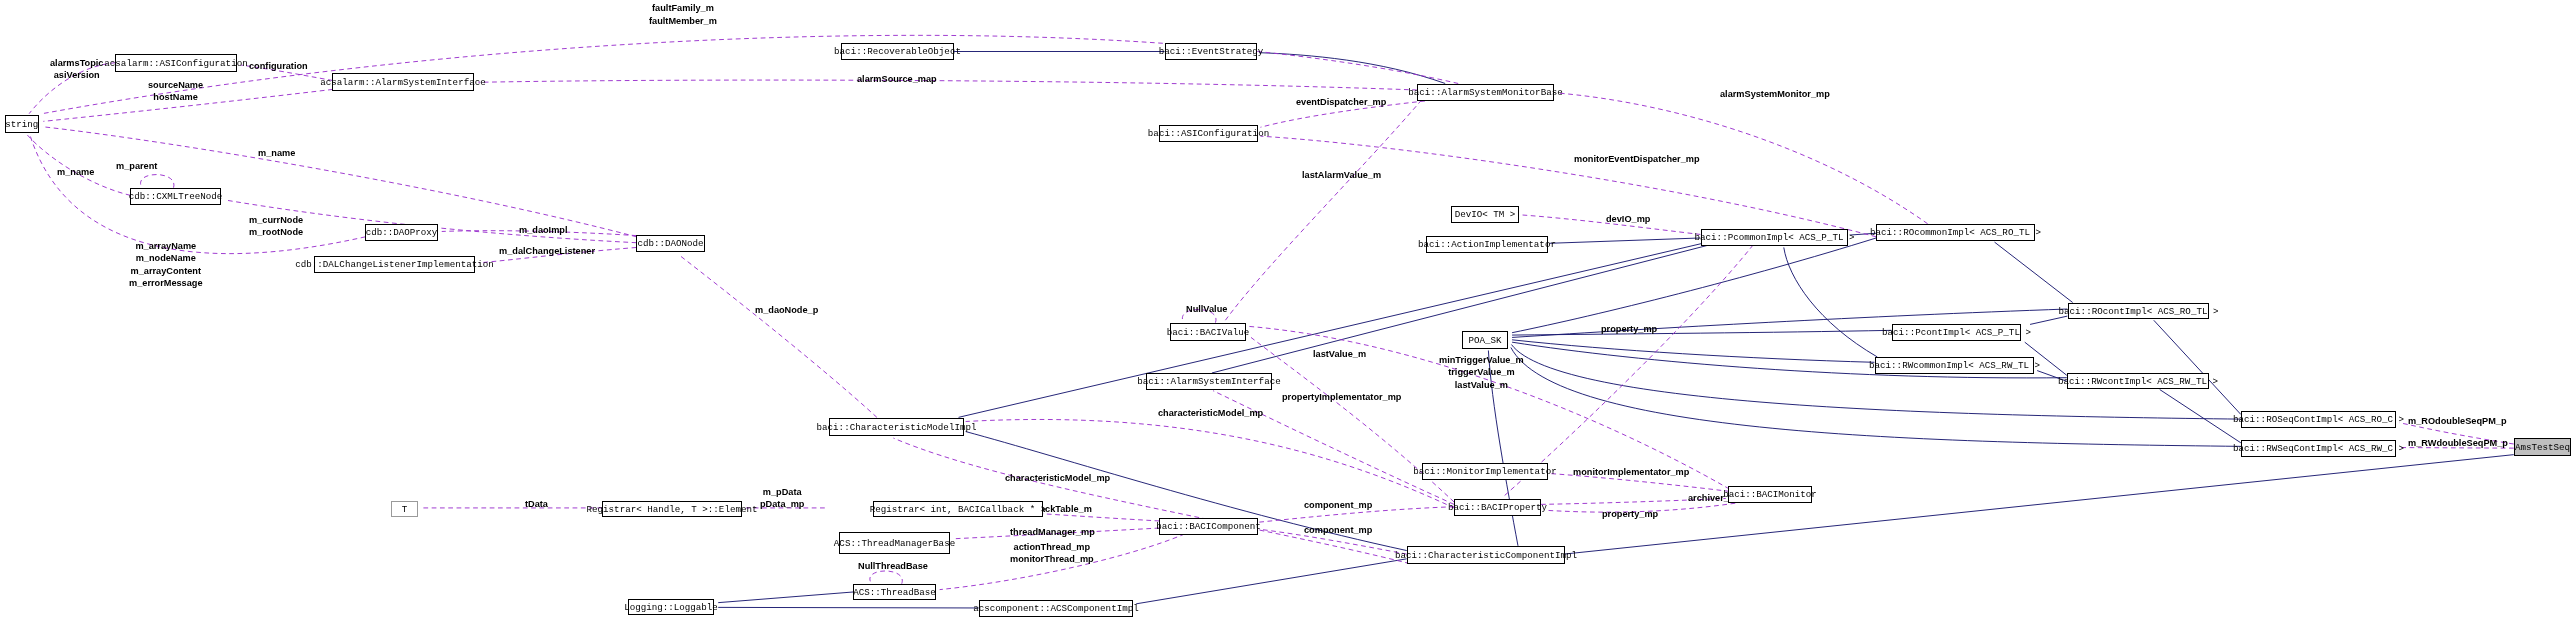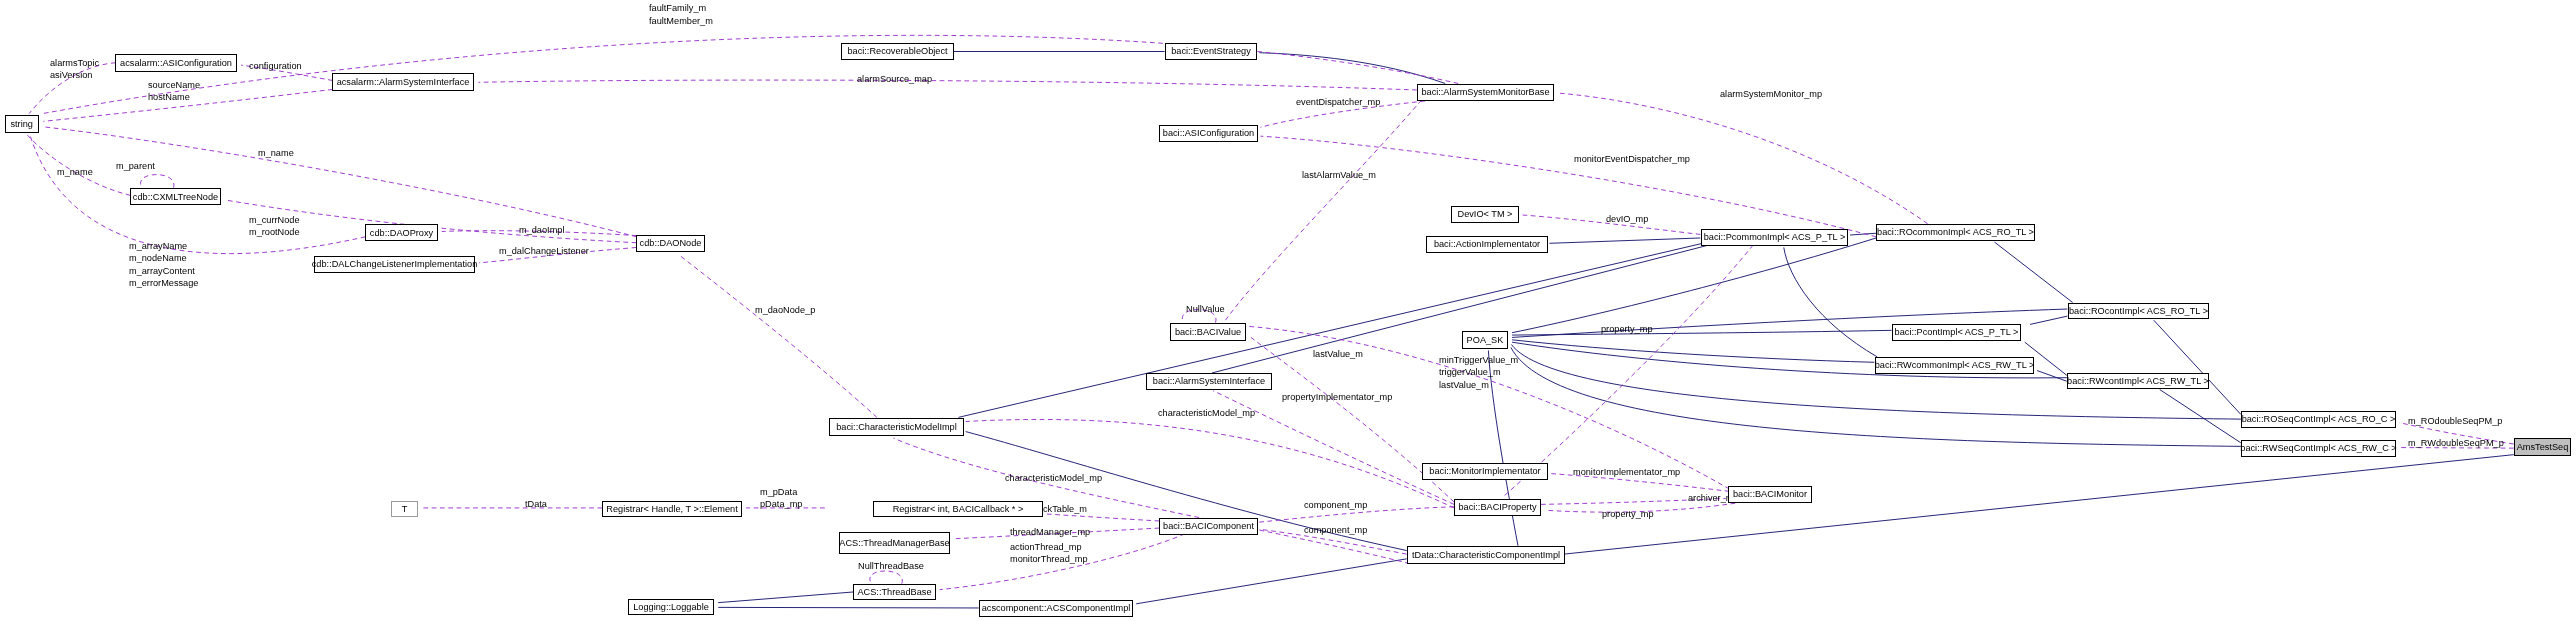--- a/index.html
+++ b/index.html
@@ -1,25 +1,25 @@
 <!DOCTYPE html>
 <html style="font-size:9.5px"><head>
 <meta charset="utf-8">
 <style>
   html,body{margin:0;padding:0;background:#ffffff;}
   #canvas{position:relative;width:2576px;height:621px;background:#ffffff;overflow:hidden;
           font-family:"Liberation Sans","DejaVu Sans",sans-serif;}
   #edges{position:absolute;left:0;top:0;width:2576px;height:621px;}
   .node{position:absolute;box-sizing:border-box;border:0.6px solid #000;background:#fff;
         display:flex;align-items:center;justify-content:center;font-size:9.2px;color:#000;
-        white-space:nowrap;z-index:3;}
+        white-space:nowrap;z-index:3;font-family:Liberation Mono, monospace;}
   .node.hl{background:#bfbfbf;text-align:center;}
   .node.tpl{border-color:#9a9a9a;}
-  .elabel{position:absolute;font-size:9.2px;color:#000;white-space:pre-line;
-          z-index:2;line-height:1.35;}
+  .elabel{position:absolute;font-size:9.2px;color:#000;white-space:pre-line;text-align:center;
+          z-index:2;line-height:1.35;font-weight:bold;}
   path{fill:none;}
   .inh{stroke:#191970;stroke-width:1.6;}
   .use{stroke:#9a32cd;stroke-width:1.6;stroke-dasharray:8,6;}
 </style>
 </head>
 <body>
 
 <div id="canvas">
 
   <svg id="edges" viewBox="0 0 4349 1049" xmlns="http://www.w3.org/2000/svg">
@@ -121,21 +121,21 @@
   <div class="node" style="left:1892px;top:324px;width:129px;height:16.6px">baci::PcontImpl&lt; ACS_P_TL &gt;</div>
   <div class="node" style="left:1875px;top:357px;width:159px;height:16.6px">baci::RWcommonImpl&lt; ACS_RW_TL &gt;</div>
   <div class="node" style="left:2068px;top:303px;width:141px;height:16px">baci::ROcontImpl&lt; ACS_RO_TL &gt;</div>
   <div class="node" style="left:2067px;top:373px;width:142px;height:16px">baci::RWcontImpl&lt; ACS_RW_TL &gt;</div>
   <div class="node" style="left:2241px;top:411px;width:155px;height:16.6px">baci::ROSeqContImpl&lt; ACS_RO_C &gt;</div>
   <div class="node" style="left:2241px;top:440px;width:155px;height:16.6px">baci::RWSeqContImpl&lt; ACS_RW_C &gt;</div>
   <div class="node hl" style="left:2514px;top:438px;width:57px;height:18px">AmsTestSeq</div>
   <div class="node" style="left:1422px;top:463px;width:126px;height:16.6px">baci::MonitorImplementator</div>
   <div class="node" style="left:1728px;top:486px;width:84px;height:16.6px">baci::BACIMonitor</div>
   <div class="node" style="left:1454px;top:499px;width:87px;height:16.6px">baci::BACIProperty</div>
-  <div class="node" style="left:1407px;top:546px;width:158px;height:18px">tData::CharacteristicComponentImpl</div>
+  <div class="node" style="left:1407px;top:546px;width:158px;height:18px">baci::CharacteristicComponentImpl</div>
   <div class="node" style="left:1159px;top:518px;width:99px;height:16.6px">baci::BACIComponent</div>
   <div class="node tpl" style="left:391px;top:501px;width:27px;height:16px">T</div>
   <div class="node" style="left:602px;top:501px;width:140px;height:16px">Registrar&lt; Handle, T &gt;::Element</div>
   <div class="node" style="left:873px;top:501px;width:170px;height:16px">Registrar&lt; int, BACICallback * &gt;</div>
   <div class="node" style="left:839px;top:532px;width:111px;height:22px">ACS::ThreadManagerBase</div>
   <div class="node" style="left:853px;top:584px;width:83px;height:16px">ACS::ThreadBase</div>
   <div class="node" style="left:628px;top:599px;width:86px;height:16px">Logging::Loggable</div>
   <div class="node" style="left:979px;top:600px;width:154px;height:16.6px">acscomponent::ACSComponentImpl</div>
 
   <span class="elabel" style="left:649px;top:2.4px">faultFamily_m

